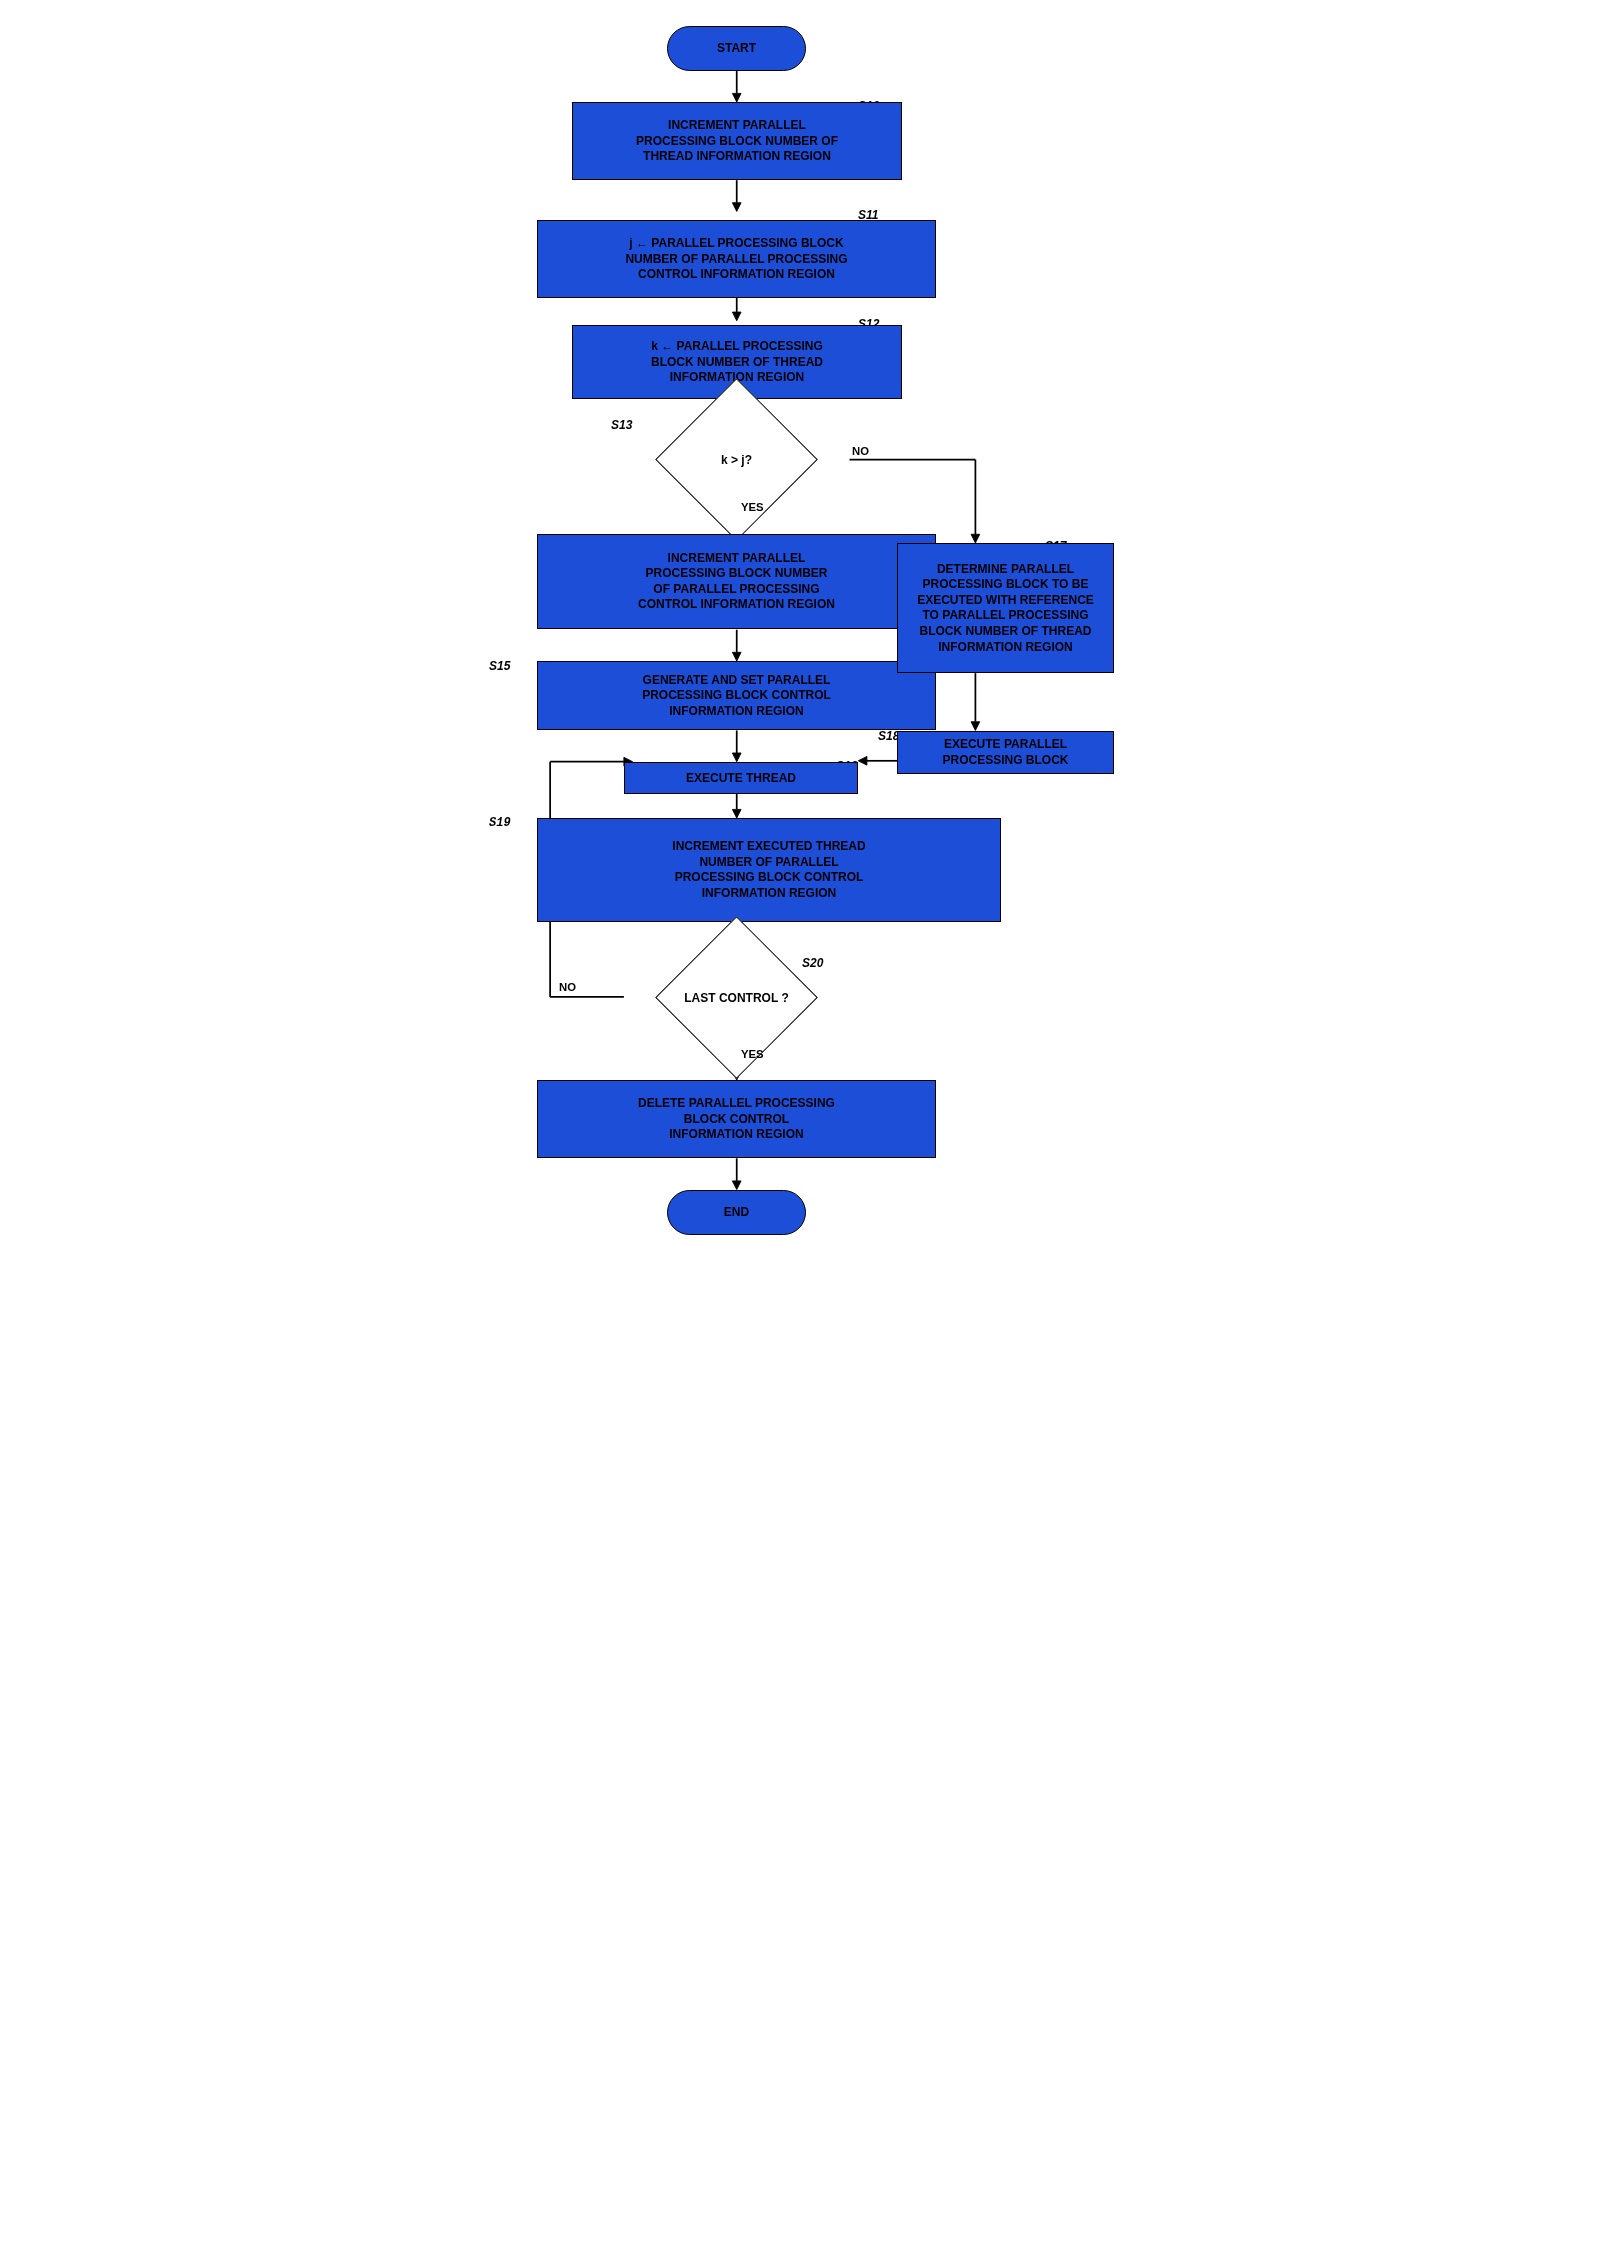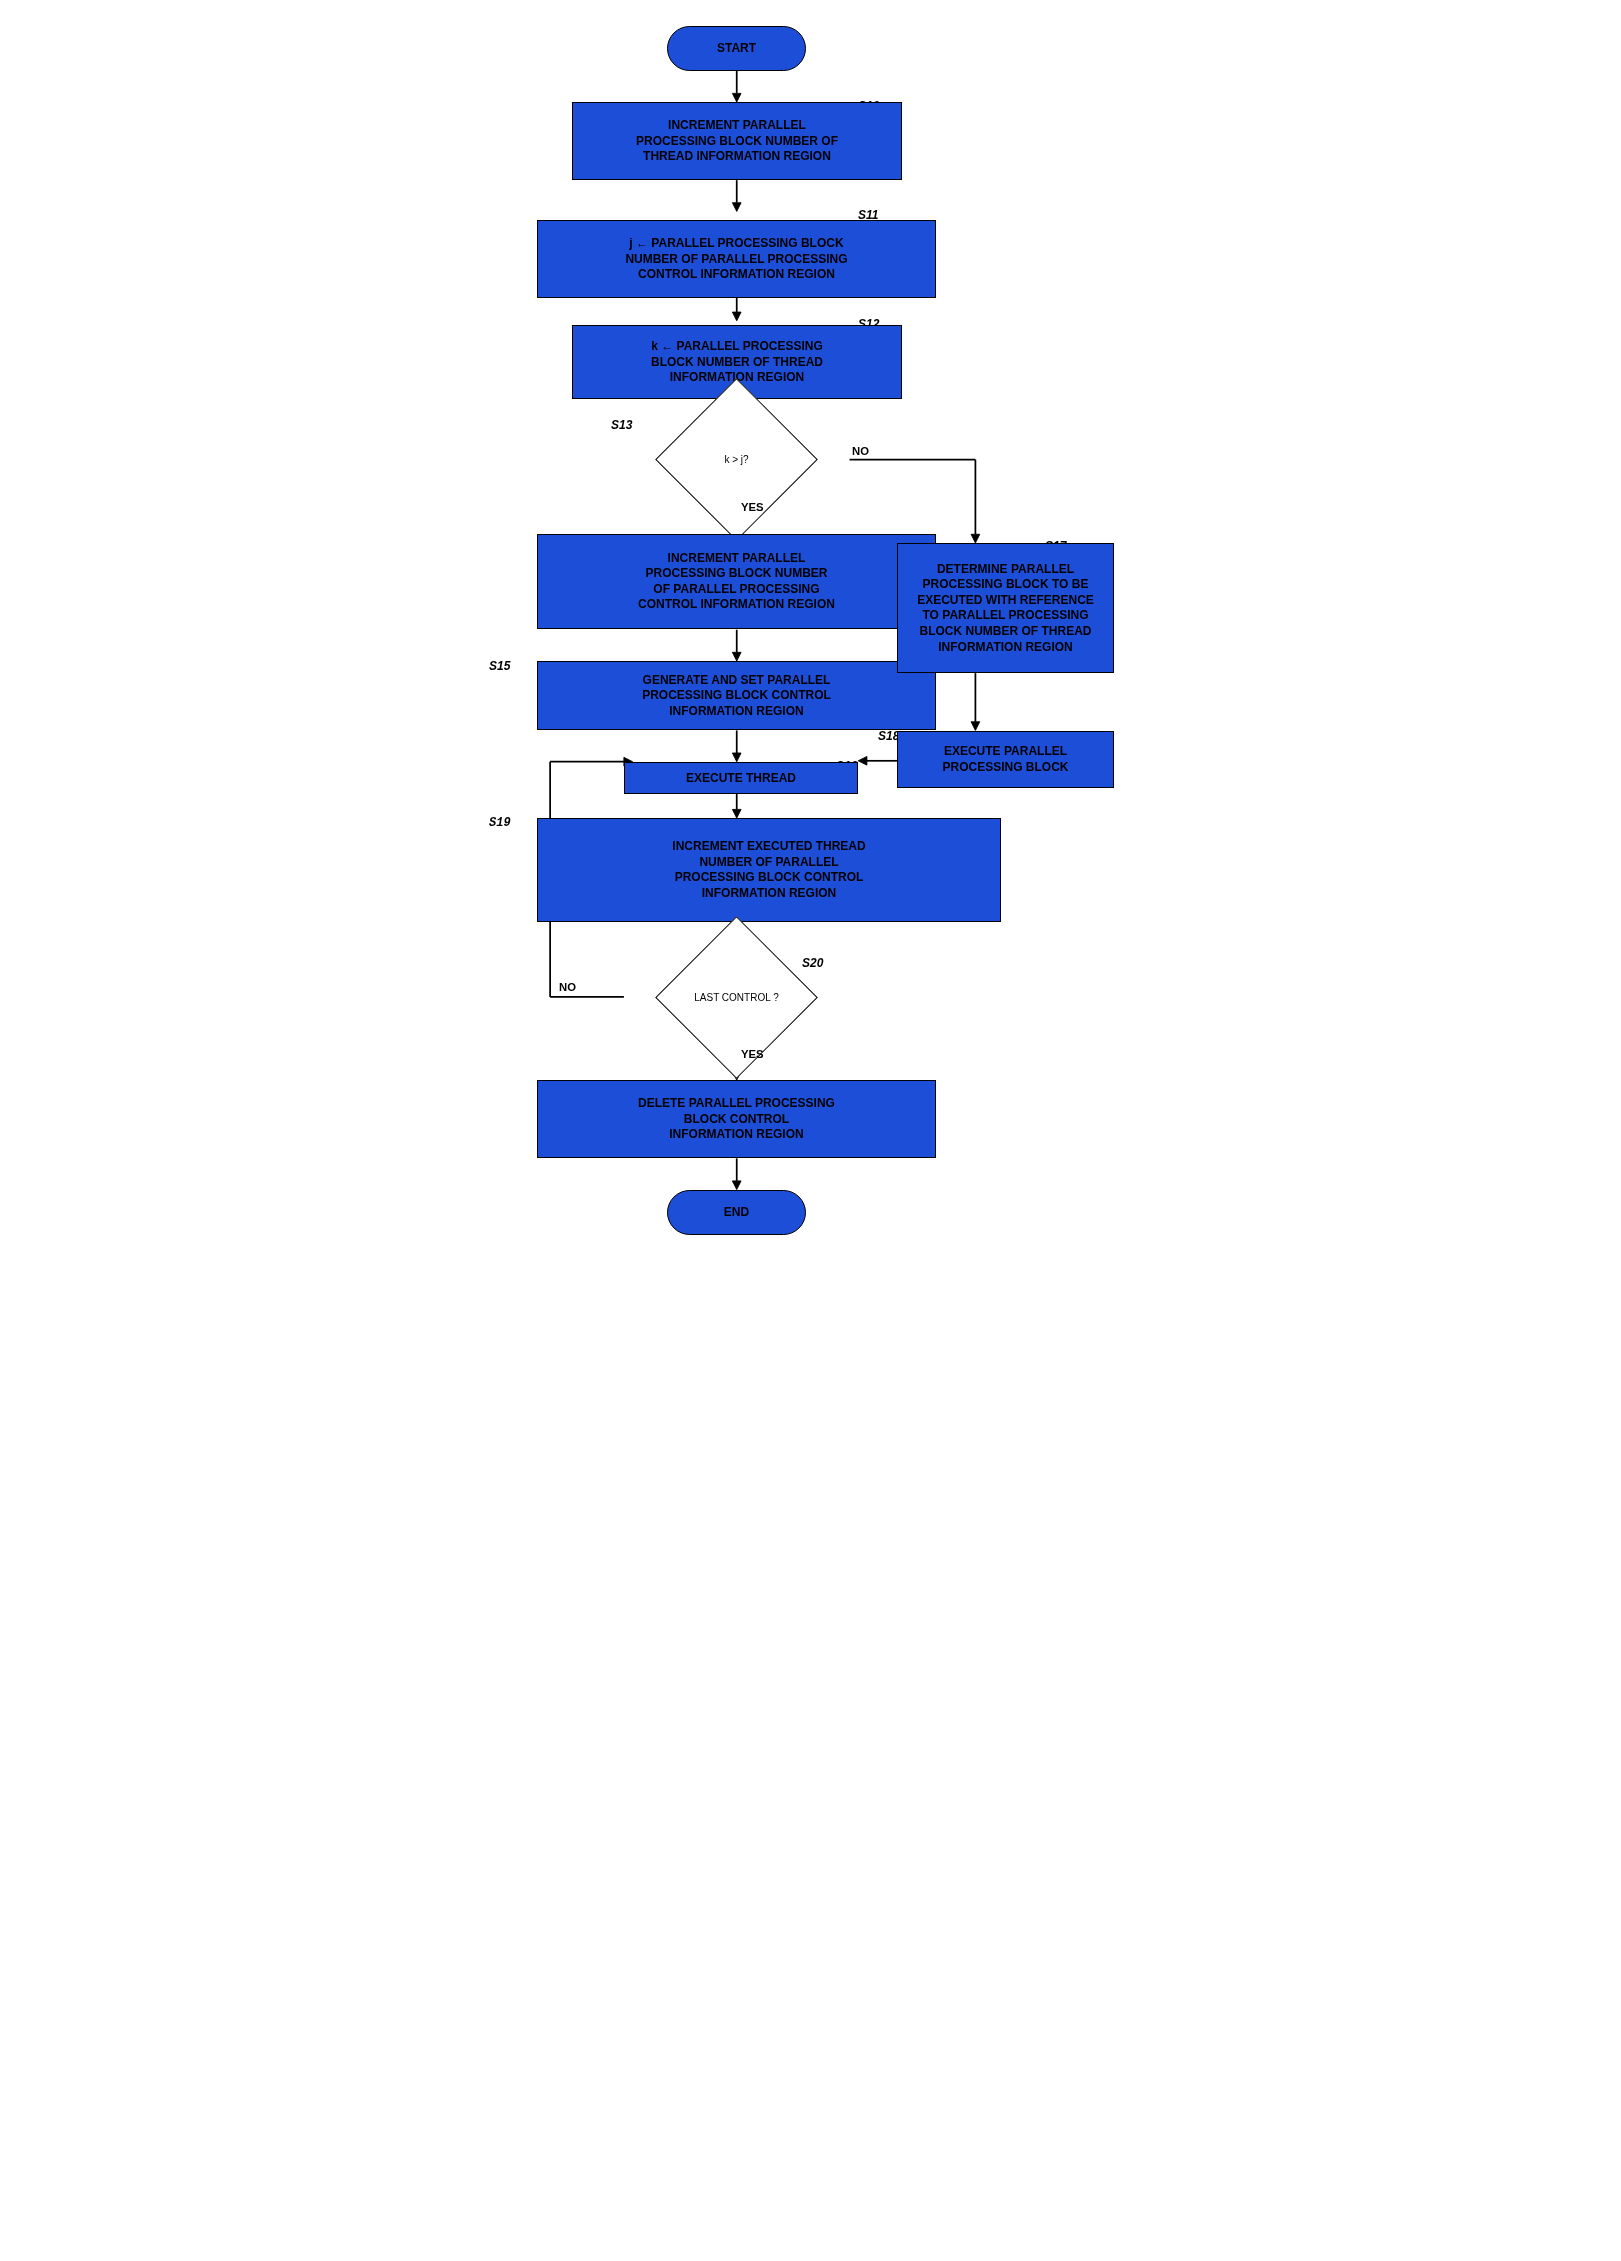--- a/index.html
+++ b/index.html
@@ -51,22 +51,22 @@
       width: 113px;
       height: 113px;
       border: 1.7px solid #000;
       transform: rotate(45deg);
       background: #fff;
       z-index: 0;
     }
     .diamond span {
       position: relative;
       z-index: 1;
-      font-size: 10px;
-      font-weight: normal;
+      font-size: 12px;
+      font-weight: bold;
     }
     .step-label {
       position: absolute;
       font-size: 12px;
       font-weight: bold;
       font-style: italic;
     }
     svg.arrows {
       position: absolute;
       top: 0;
@@ -180,21 +180,21 @@
   <div class="step-label" style="left:399px; top:742px;">S16</div>
 
   <div class="node" style="left:187px; top:745px; width:234px; height:32px; padding:7px;">EXECUTE THREAD</div>
 
   <div class="step-label" style="left:608px; top:522px;">S17</div>
 
   <div class="node" style="left:460px; top:526px; width:217px; height:130px; padding:7px;">DETERMINE PARALLEL<br>PROCESSING BLOCK TO BE<br>EXECUTED WITH REFERENCE<br>TO PARALLEL PROCESSING<br>BLOCK NUMBER OF THREAD<br>INFORMATION REGION</div>
 
   <div class="step-label" style="left:441px; top:712px;">S18</div>
 
-  <div class="node" style="left:460px; top:714px; width:217px; height:57px; padding:7px;">EXECUTE PARALLEL<br>PROCESSING BLOCK</div>
+  <div class="node" style="left:460px; top:714px; width:217px; height:43px; padding:7px;">EXECUTE PARALLEL<br>PROCESSING BLOCK</div>
 
   <div class="step-label" style="left:52px; top:799px;font-family:Liberation Mono, monospace;">S19</div>
 
   <div class="node" style="left:100px; top:801px; width:464px; height:104px; padding:7px;">INCREMENT EXECUTED THREAD<br>NUMBER OF PARALLEL<br>PROCESSING BLOCK CONTROL<br>INFORMATION REGION</div>
 
   <div class="diamond" style="left:230px; top:937px;">
     <span>LAST CONTROL ?</span>
   </div>
   <div class="step-label" style="left:365px; top:939px;">S20</div>
 

